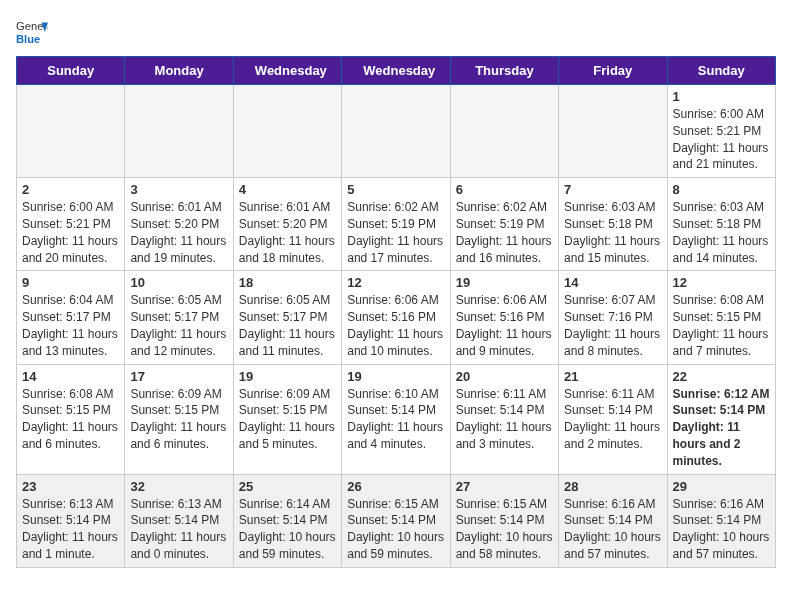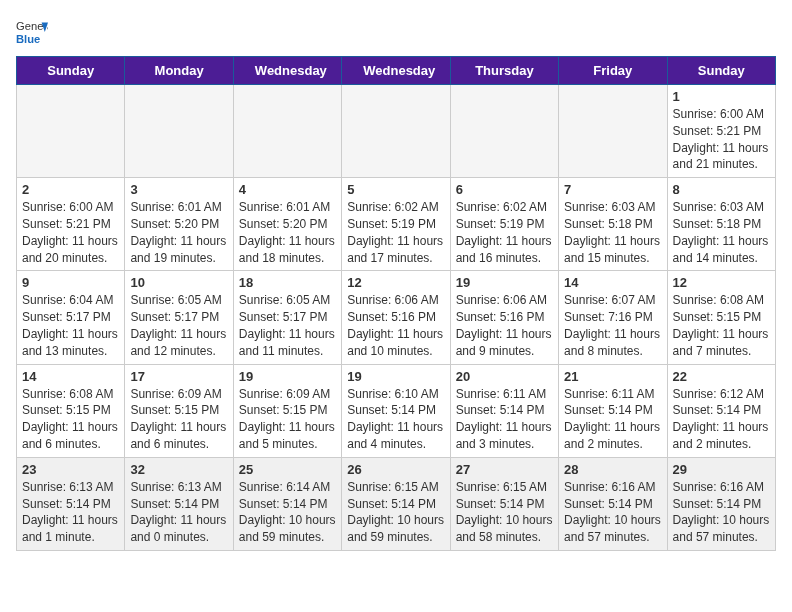--- a/index.html
+++ b/index.html
@@ -243,21 +243,21 @@
 Daylight: 11 hours and 3 minutes.</div>
         </td>
         <td>
           <span class="day-number">21</span>
           <div class="day-info" style="white-space: pre-line;">Sunrise: 6:11 AM
 Sunset: 5:14 PM
 Daylight: 11 hours and 2 minutes.</div>
         </td>
         <td>
           <span class="day-number">22</span>
-          <div class="day-info" style="white-space: pre-line;">Sunrise: 6:12 AM
+          <div class="day-info" style="white-space: pre-line; font-weight: bold;">Sunrise: 6:12 AM
 Sunset: 5:14 PM
 Daylight: 11 hours and 2 minutes.</div>
         </td>
       </tr>
       <tr>
         <td>
           <span class="day-number">23</span>
           <div class="day-info" style="white-space: pre-line;">Sunrise: 6:13 AM
 Sunset: 5:14 PM
 Daylight: 11 hours and 1 minute.</div>

